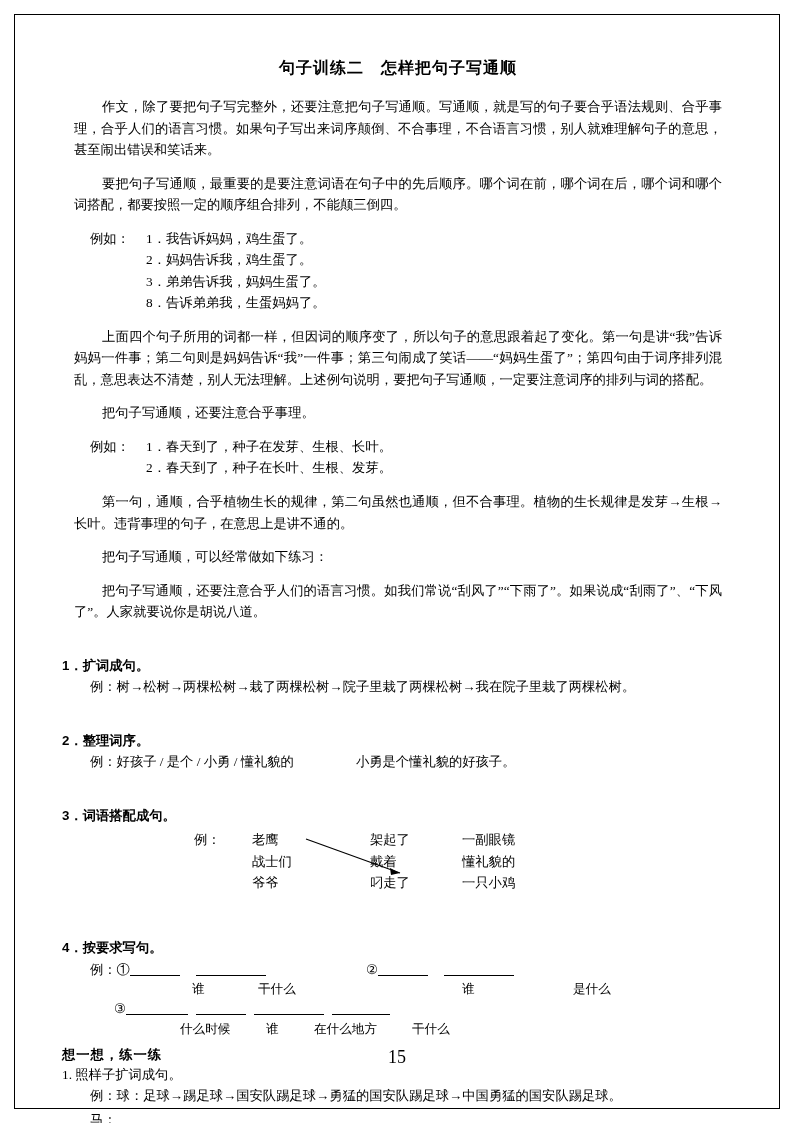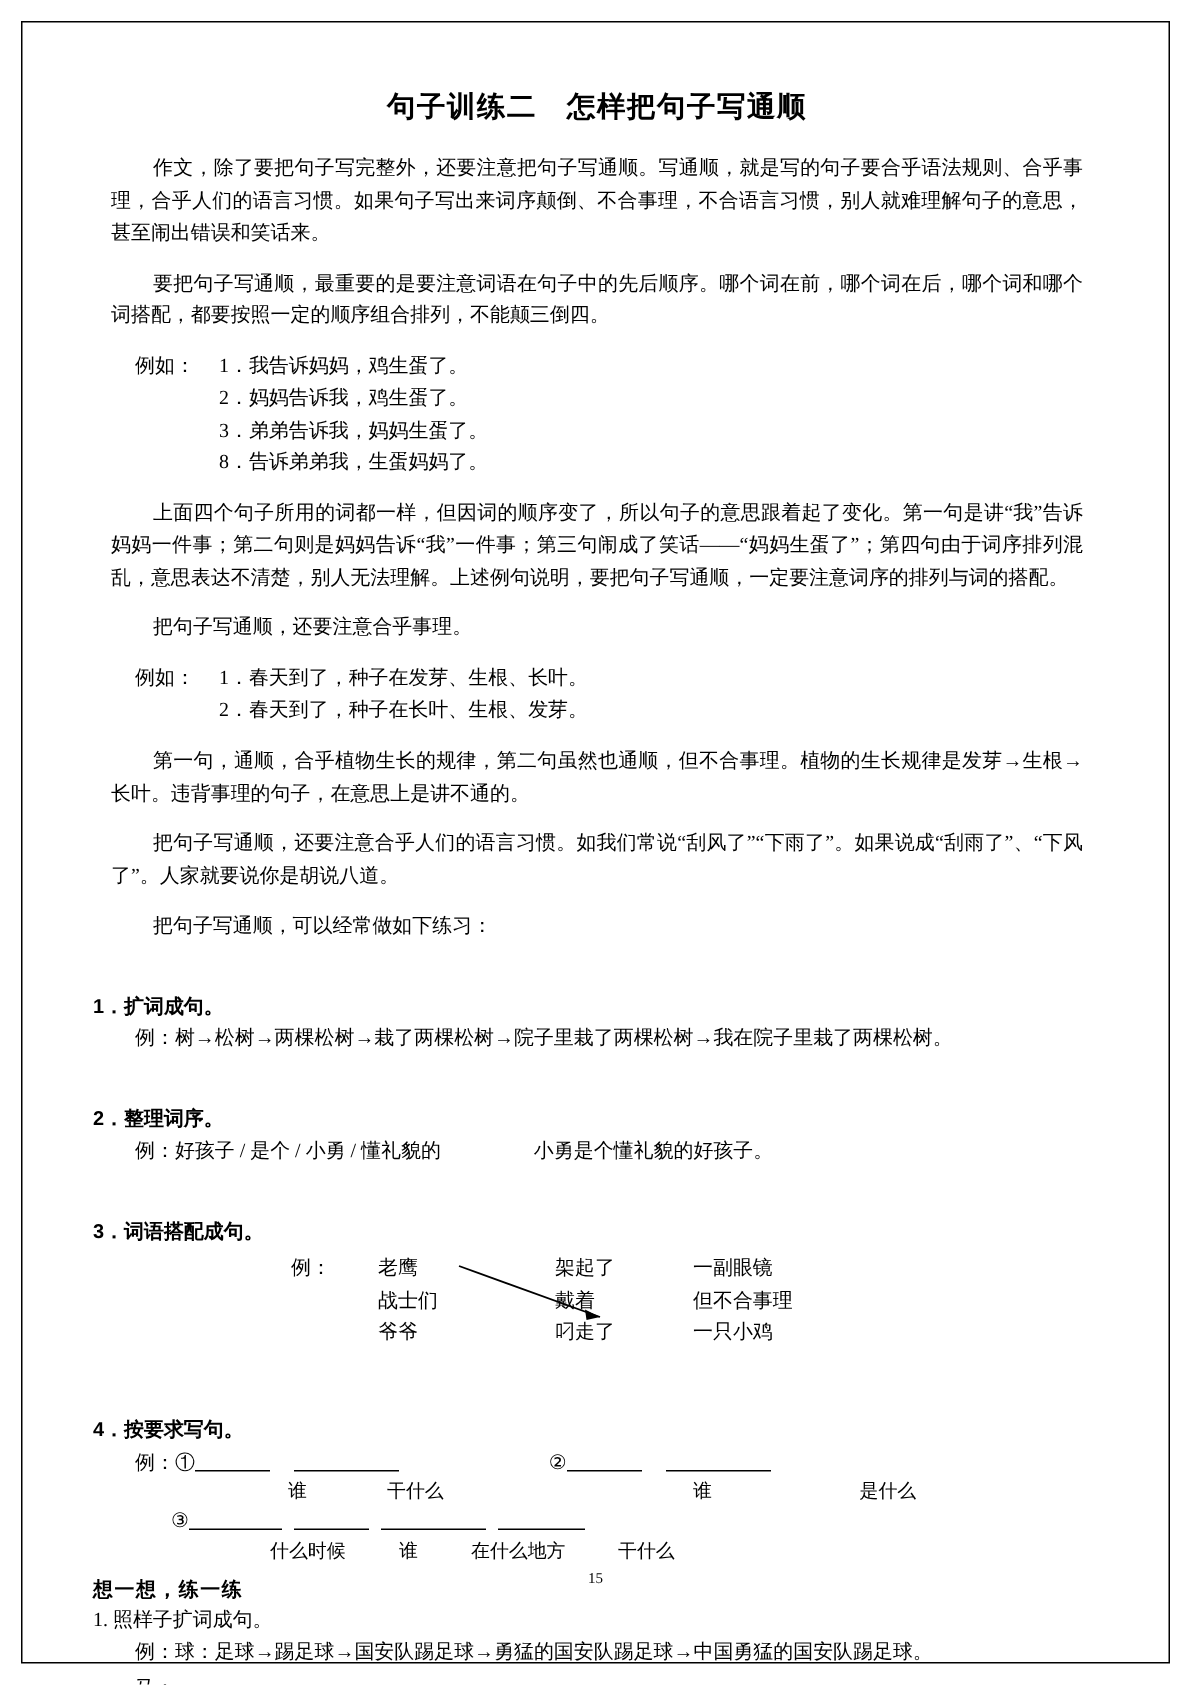--- a/index.html
+++ b/index.html
@@ -32,21 +32,21 @@
   }
   .content {
     position: absolute;
     left: 62px;
     top: 58px;
     width: 672px;
   }
   .title {
     text-align: center;
     font-weight: bold;
-    font-size: 19px;
+    font-size: 16px;
     letter-spacing: 1px;
     margin: 0 0 17px 0;
     font-family: "Liberation Sans", "DejaVu Sans", sans-serif;
   }
   p {
     margin: 12px;
     font-size: 13.3px;
     line-height: 1.62;
     text-align: justify;
   }
@@ -145,21 +145,21 @@
     border-bottom: 1px solid #000;
     height: 15px;
     vertical-align: -3px;
   }
   .page-num {
     position: absolute;
     left: 0;
     right: 0;
     top: 1047px;
     text-align: center;
-    font-size: 10px;
+    font-size: 18px;
   }
 </style>
 </head>
 <body>
 
 <div class="page">
   <div class="page-border"></div>
 
   <div class="content">
 
@@ -185,22 +185,22 @@
     <p class="indent">把句子写通顺，还要注意合乎事理。</p>
 
     <div class="ex-line">
       <span class="ex-label">例如：</span><span class="ex-body">1．春天到了，种子在发芽、生根、长叶。</span>
     </div>
     <div class="ex-line">
       <span class="ex-label"></span><span class="ex-body">2．春天到了，种子在长叶、生根、发芽。</span>
     </div>
 
     <p class="indent">第一句，通顺，合乎植物生长的规律，第二句虽然也通顺，但不合事理。植物的生长规律是发芽→生根→长叶。违背事理的句子，在意思上是讲不通的。</p>
+    <p class="indent">把句子写通顺，可以经常做如下练习：</p>
     <p class="indent">把句子写通顺，还要注意合乎人们的语言习惯。如我们常说“刮风了”“下雨了”。如果说成“刮雨了”、“下风了”。人家就要说你是胡说八道。</p>
-    <p class="indent">把句子写通顺，可以经常做如下练习：</p>
 
     <div class="sub-head">1．扩词成句。</div>
     <div class="ex-ind">例：树→松树→两棵松树→栽了两棵松树→院子里栽了两棵松树→我在院子里栽了两棵松树。</div>
 
     <div class="sub-head">2．整理词序。</div>
     <div class="ex-ind">
       <span>例：</span><span>好孩子 / 是个 / 小勇 / 懂礼貌的</span><span style="display:inline-block;width:62px;"></span><span>小勇是个懂礼貌的好孩子。</span>
     </div>
 
     <div class="sub-head">3．词语搭配成句。</div>
@@ -216,21 +216,21 @@
         <div>战士们</div>
         <div>爷爷</div>
       </div>
       <div class="dg-col dg-c2">
         <div>架起了</div>
         <div>戴着</div>
         <div>叼走了</div>
       </div>
       <div class="dg-col dg-c3">
         <div>一副眼镜</div>
-        <div>但不合事理</div>
+        <div>懂礼貌的</div>
         <div>一只小鸡</div>
       </div>
     </div>
 
     <div class="sub-head">4．按要求写句。</div>
 
     <div class="fill-wrap">
       <span>例：</span><span>①</span><span class="uline u50"></span><span style="display:inline-block;width:16px;"></span><span class="uline u70"></span><span style="display:inline-block;width:100px;"></span><span>②</span><span class="uline u50"></span><span style="display:inline-block;width:16px;"></span><span class="uline u70"></span>
     </div>
     <div class="small-label-row">

